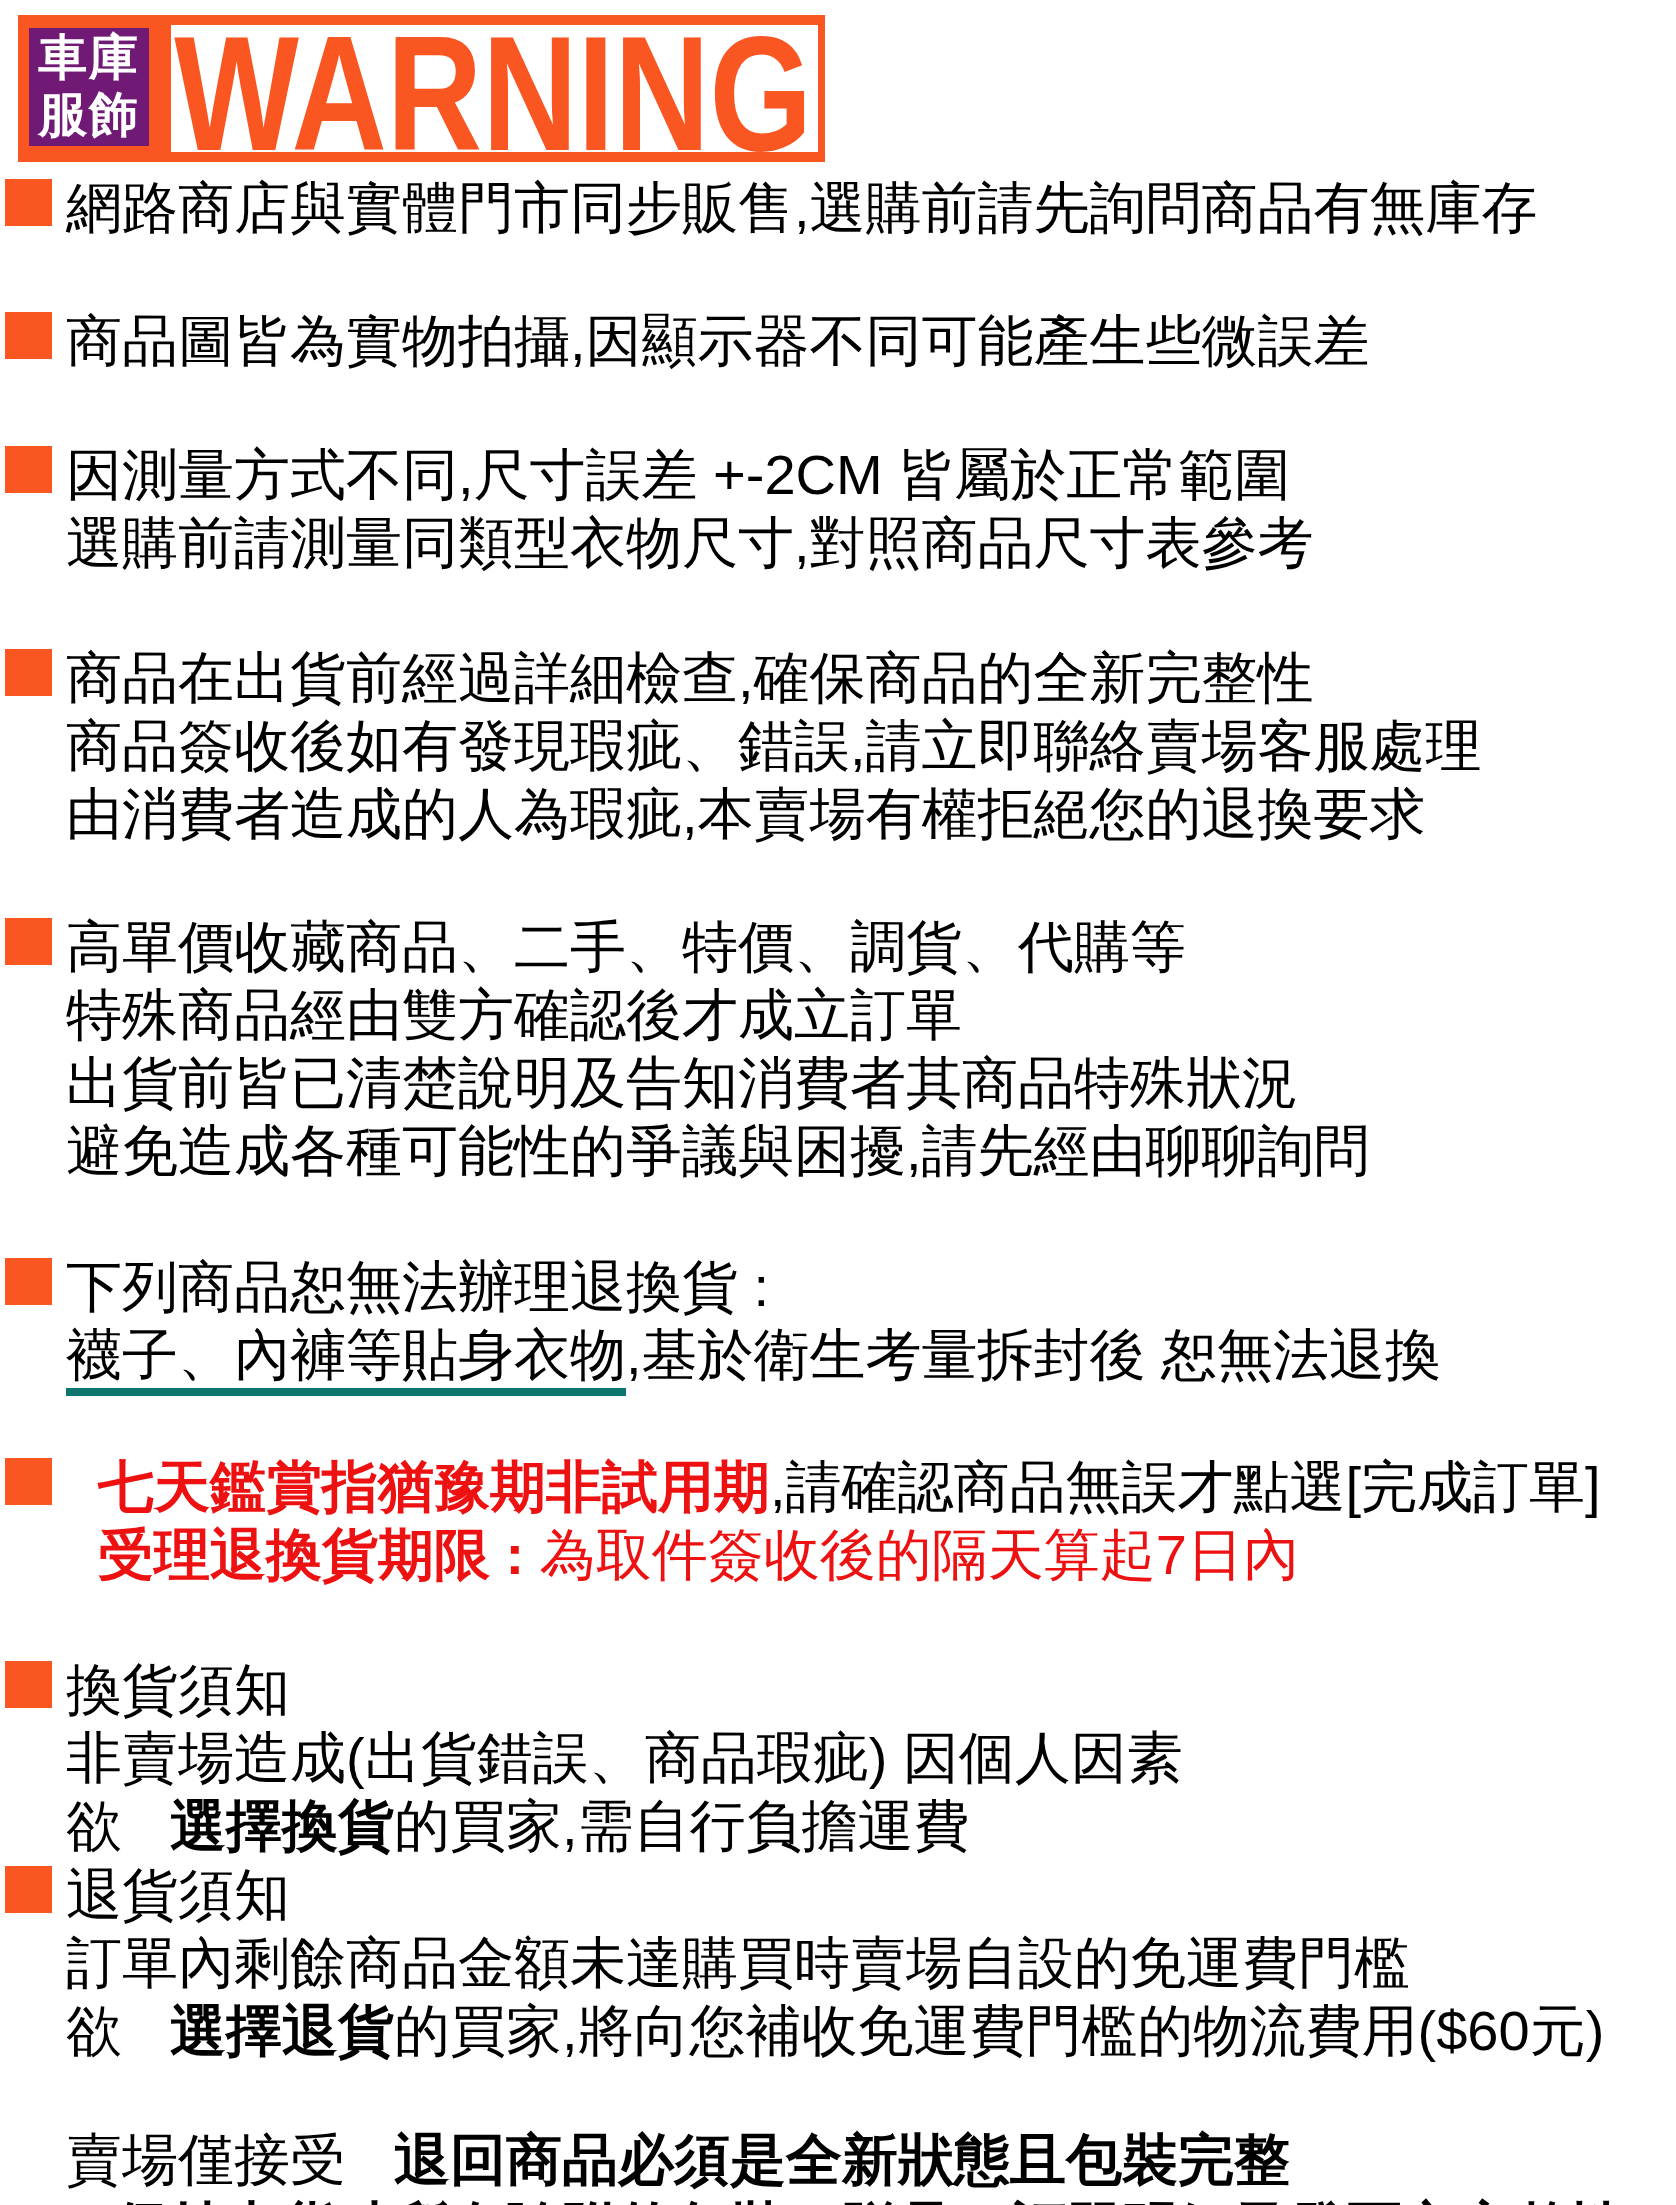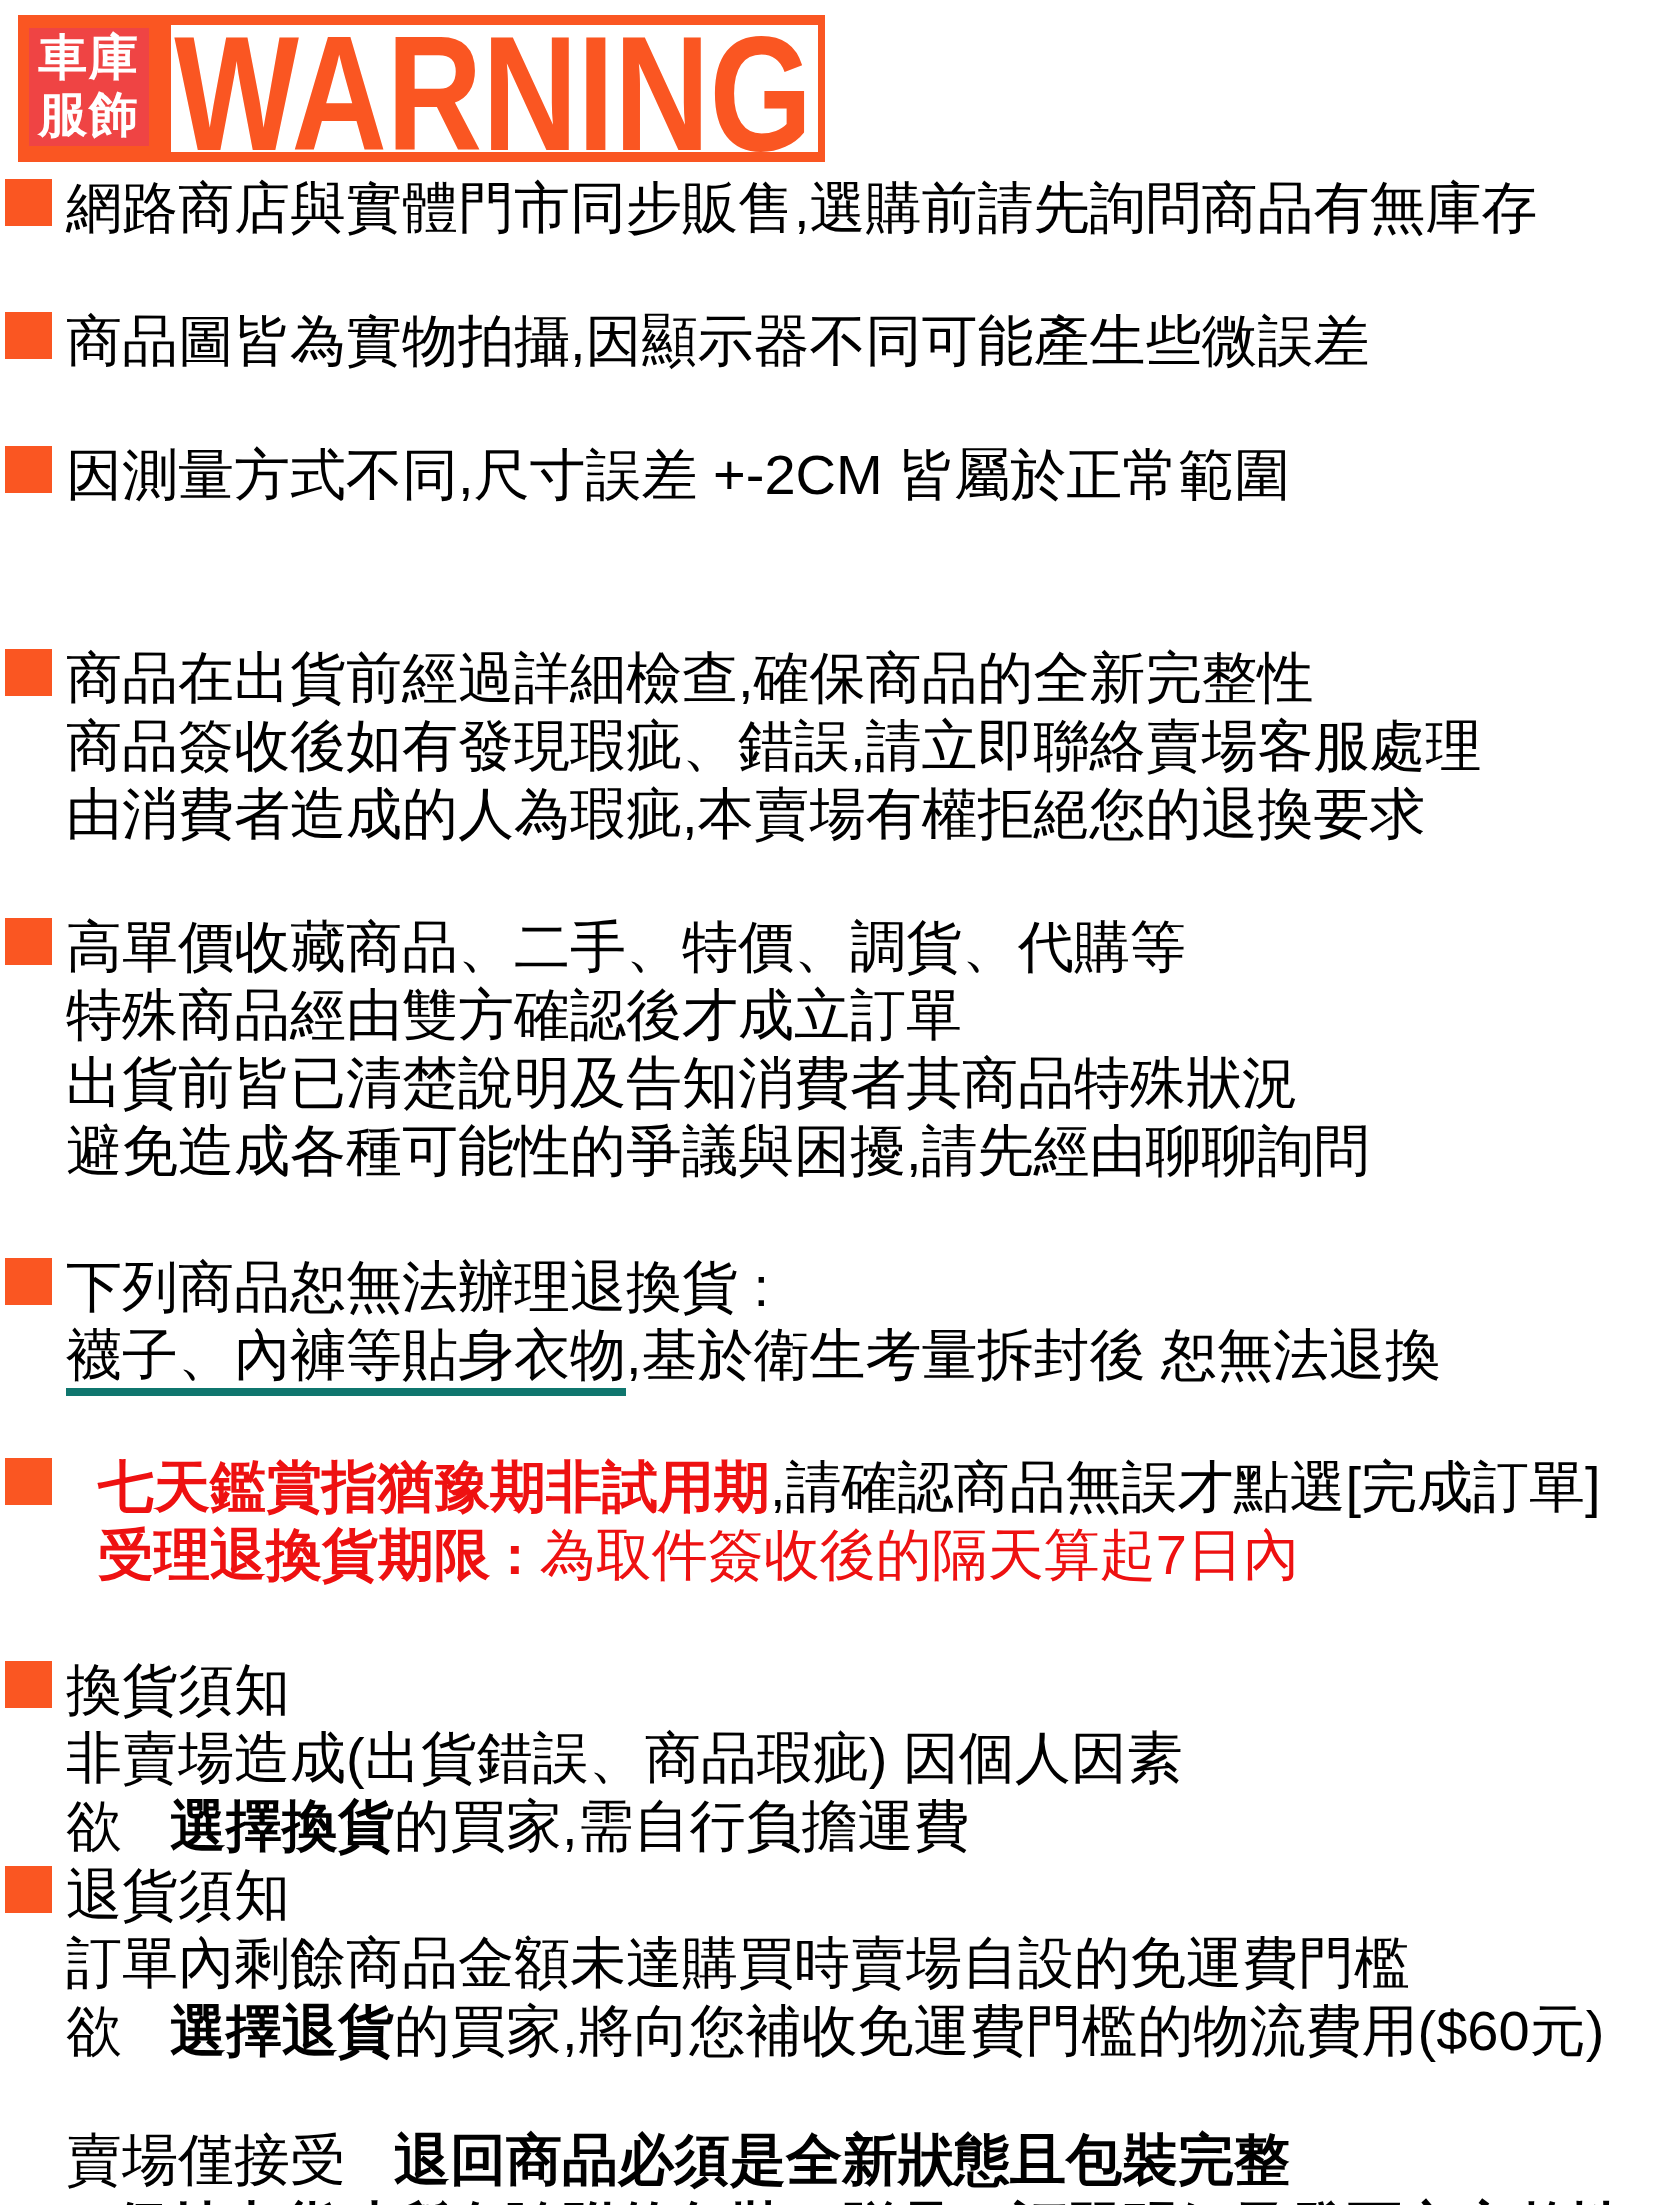--- a/index.html
+++ b/index.html
@@ -19,21 +19,21 @@
   }
   .warning-box {
     position: absolute; left: 153px; top: 10.6px;
     width: 647px; height: 127px;
     background: #ffffff;
   }
   .warning-box svg { display: block; }
   .brand-box {
     position: absolute; left: 11.5px; top: 13.7px;
     width: 120px; height: 118px;
-    background: #ef4444;
+    background: #701a75;
     text-align: center;
   }
   .brand-box .bline {
     color: #ffffff; font-weight: bold;
     font-size: 49px; line-height: 56px;
     letter-spacing: 1.8px;
     margin-top: 0.9px;
   }
 
   
@@ -77,20 +77,21 @@
   </section>
 
   <section class="notice" style="top:307px">
     <span class="bullet"></span>
     <p class="line"><span class="n">商品圖皆為實物拍攝,因顯示器不同可能產生些微誤差</span></p>
   </section>
 
   <section class="notice" style="top:441px">
     <span class="bullet"></span>
     <p class="line"><span class="n">因測量方式不同,尺寸誤差 +-2CM 皆屬於正常範圍</span></p>
+    <p class="line"><span class="n">選購前請測量同類型衣物尺寸,對照商品尺寸表參考</span></p>
   </section>
 
   <section class="notice" style="top:644px">
     <span class="bullet"></span>
     <p class="line"><span class="n">商品在出貨前經過詳細檢查,確保商品的全新完整性</span></p>
     <p class="line"><span class="n">商品簽收後如有發現瑕疵、錯誤,請立即聯絡賣場客服處理</span></p>
     <p class="line"><span class="n">由消費者造成的人為瑕疵,本賣場有權拒絕您的退換要求</span></p>
   </section>
 
   <section class="notice" style="top:913px">

